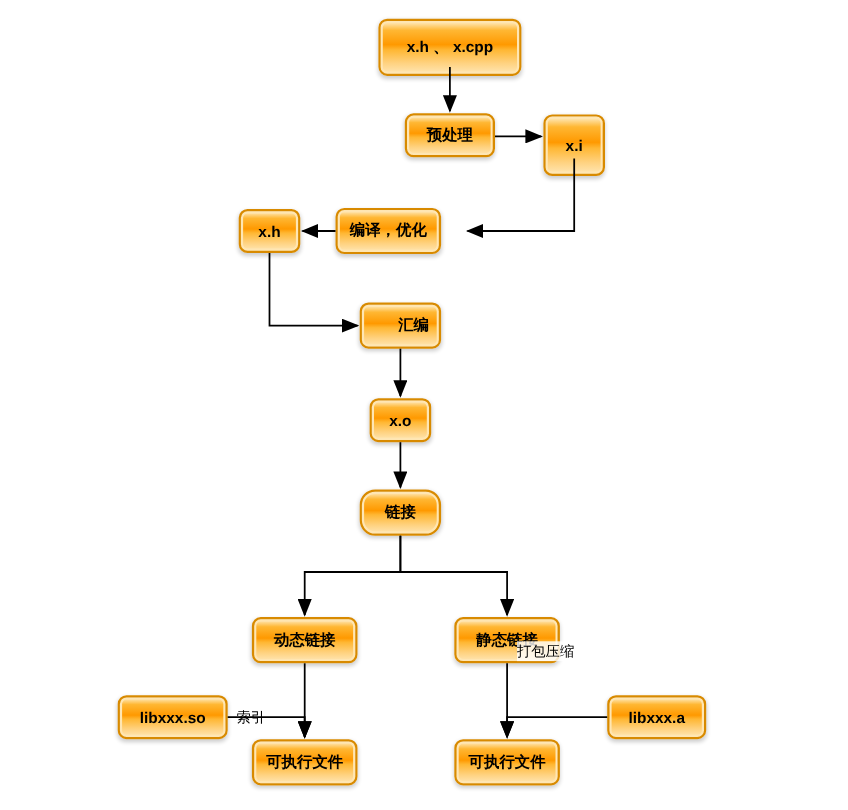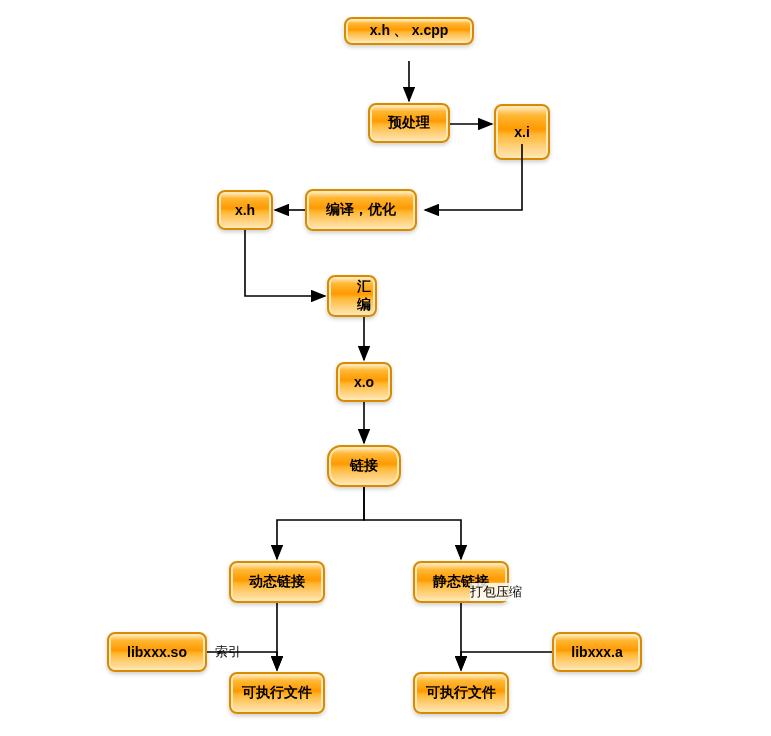--- a/index.html
+++ b/index.html
@@ -43,31 +43,31 @@
     top: 0;
     left: 0;
     width: 771px;
     height: 736px;
     pointer-events: none;
   }
 </style>
 </head>
 <body>
 
-<div class="node" style="left:344px; top:17px; width:130px; height:28px;">x.h 、 x.cpp</div>
+<div class="node" style="left:344px; top:17px; width:130px; height:52px;">x.h 、 x.cpp</div>
 
 <div class="node" style="left:368px; top:103px; width:82px; height:40px;">预处理</div>
 
 <div class="node" style="left:494px; top:104px; width:56px; height:56px;">x.i</div>
 
-<div class="node" style="left:305px; top:189px; width:112px; height:42px;">编译，优化</div>
+<div class="node" style="left:305px; top:189px; width:96px; height:42px;">编译，优化</div>
 
 <div class="node" style="left:217px; top:190px; width:56px; height:40px;">x.h</div>
 
-<div class="node" style="left:327px; top:275px; width:50px; height:42px;padding-left:24px;">汇编</div>
+<div class="node" style="left:327px; top:275px; width:74px; height:42px;padding-left:24px;">汇编</div>
 
 <div class="node" style="left:336px; top:362px; width:56px; height:40px;">x.o</div>
 
 <div class="node" style="left:327px; top:445px; width:74px; height:42px;border-radius:14px;">链接</div>
 
 <div class="node" style="left:229px; top:561px; width:96px; height:42px;">动态链接</div>
 
 <div class="node" style="left:413px; top:561px; width:96px; height:42px;">静态链接</div>
 
 <div class="node" style="left:107px; top:632px; width:100px; height:40px;">libxxx.so</div>

